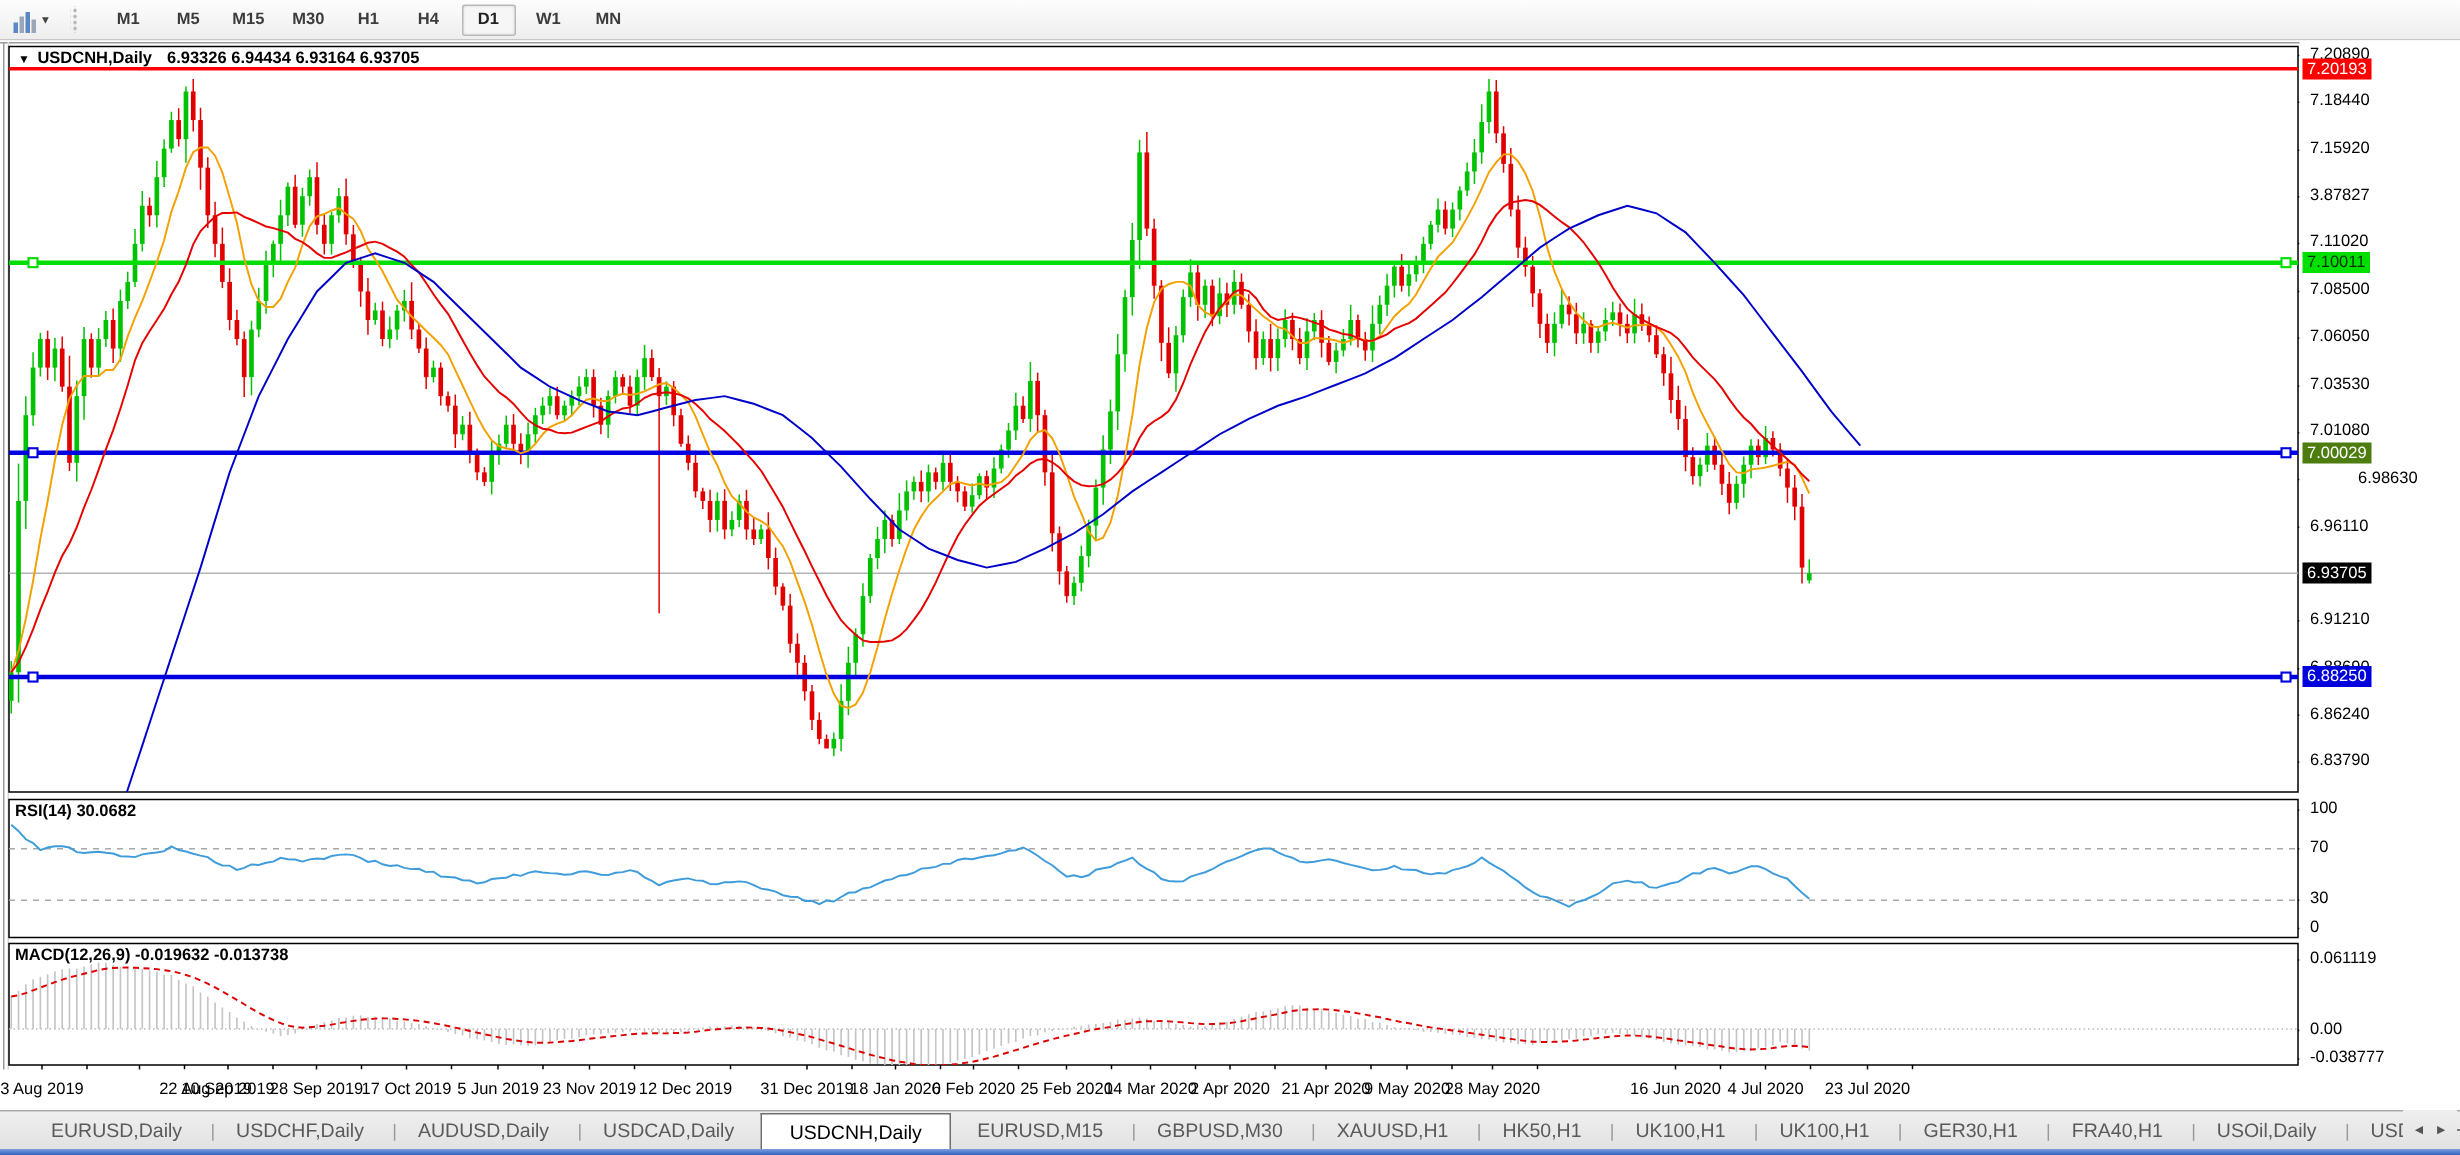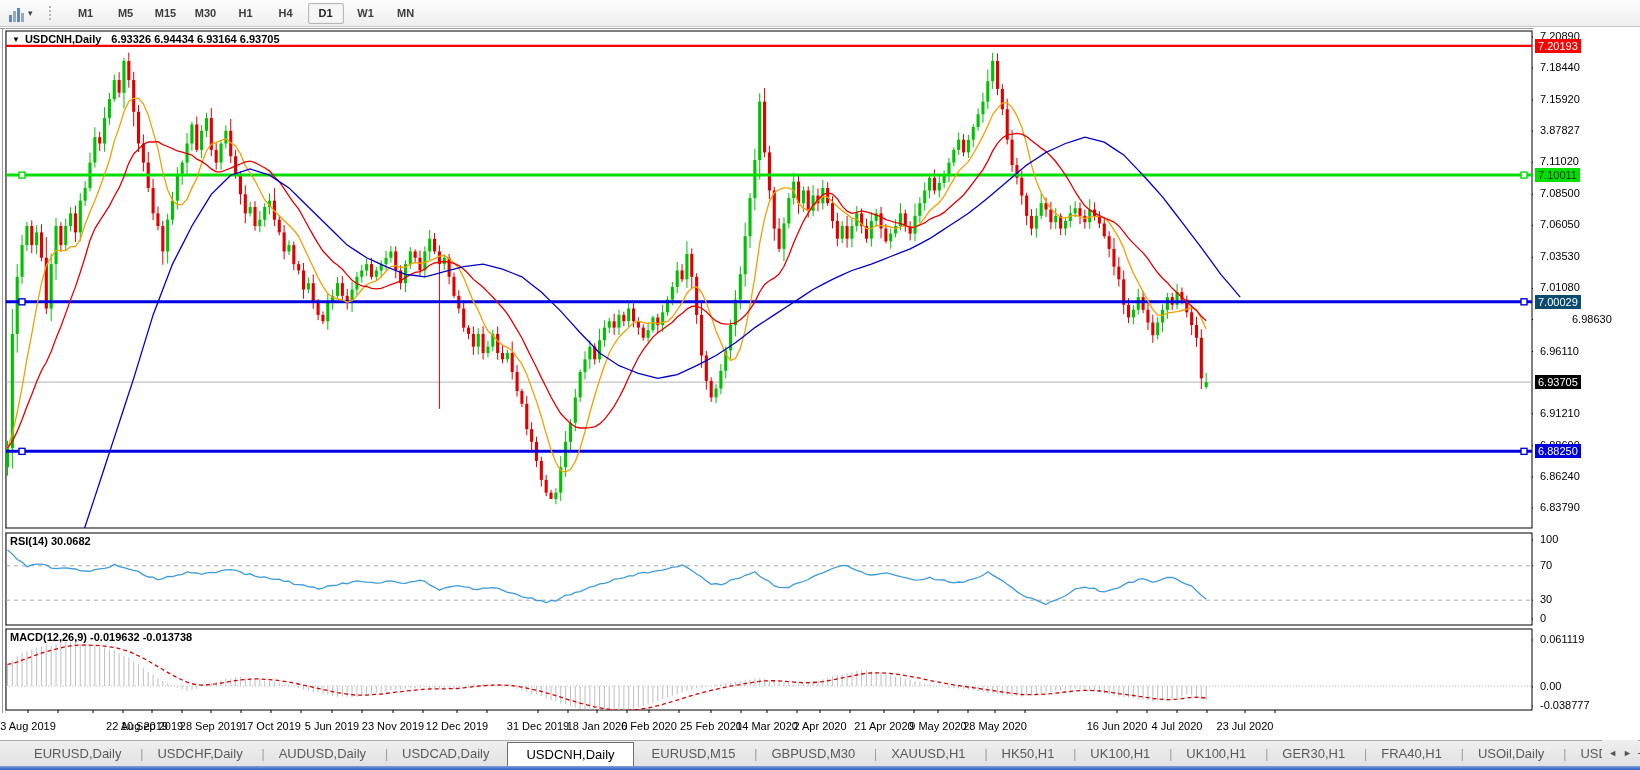--- a/index.html
+++ b/index.html
@@ -966,21 +966,21 @@
         <div class="ptick" style="top: 473.984px;">6.83790</div>
         <div class="ptick" style="top: 506px;">100</div>
         <div class="ptick" style="top: 531.8px;">70</div>
         <div class="ptick" style="top: 566.2px;">30</div>
         <div class="ptick" style="top: 585px;">0</div>
         <div class="ptick" style="top: 606px;">0.061119</div>
         <div class="ptick" style="top: 653px;">0.00</div>
         <div class="ptick" style="top: 672px;">-0.038777</div>
         <div class="pbox" style="top: 11.8484px; background: rgb(255, 0, 0); color: rgb(255, 255, 255);">7.20193</div>
         <div class="pbox" style="top: 141.109px; background: rgb(0, 224, 0); color: rgb(0, 51, 0);">7.10011</div>
-        <div class="pbox" style="top: 267.83px; background: #0c4a6e; color: rgb(255, 255, 255);">7.00029</div>
+        <div class="pbox" style="top: 267.83px; background: #4d7c0f; color: rgb(255, 255, 255);">7.00029</div>
         <div class="pbox" style="top: 417.365px; background: rgb(0, 0, 221); color: rgb(255, 255, 255);">6.88250</div>
         <div class="pbox" style="top: 348.114px; background: rgb(0, 0, 0); color: rgb(255, 255, 255);">6.93705</div>
       </div>
     <div id="date-axis">
         <div class="dlabel" style="left: 28px;">3 Aug 2019</div>
         <div class="dlabel" style="left: 93px; margin-left: 44px;">22 Aug 2019</div>
         <div class="dlabel" style="left: 152px;">10 Sep 2019</div>
         <div class="dlabel" style="left: 211px;">28 Sep 2019</div>
         <div class="dlabel" style="left: 271px;">17 Oct 2019</div>
         <div class="dlabel" style="left: 332px;">5 Jun 2019</div>

